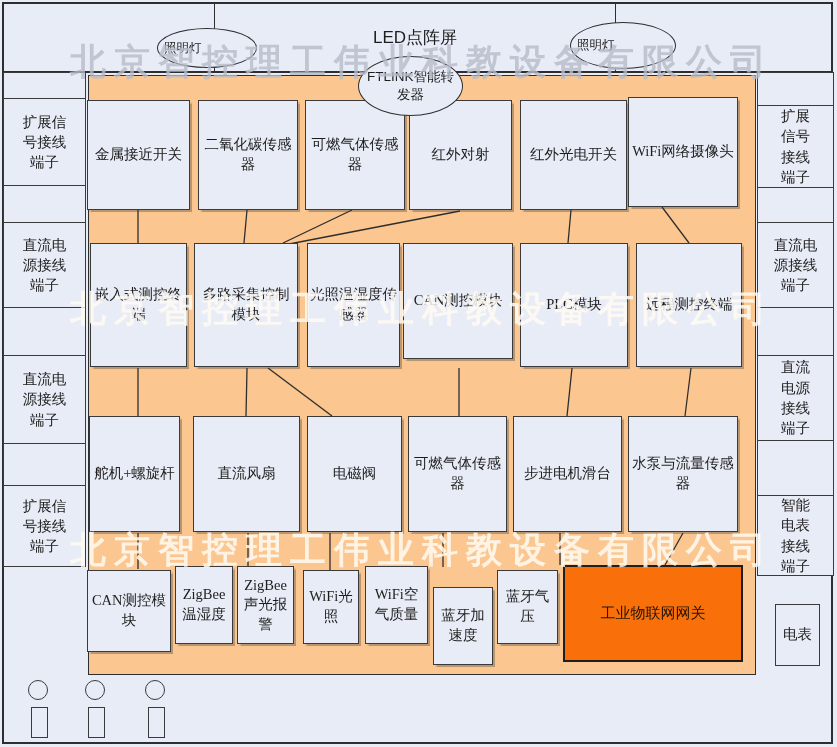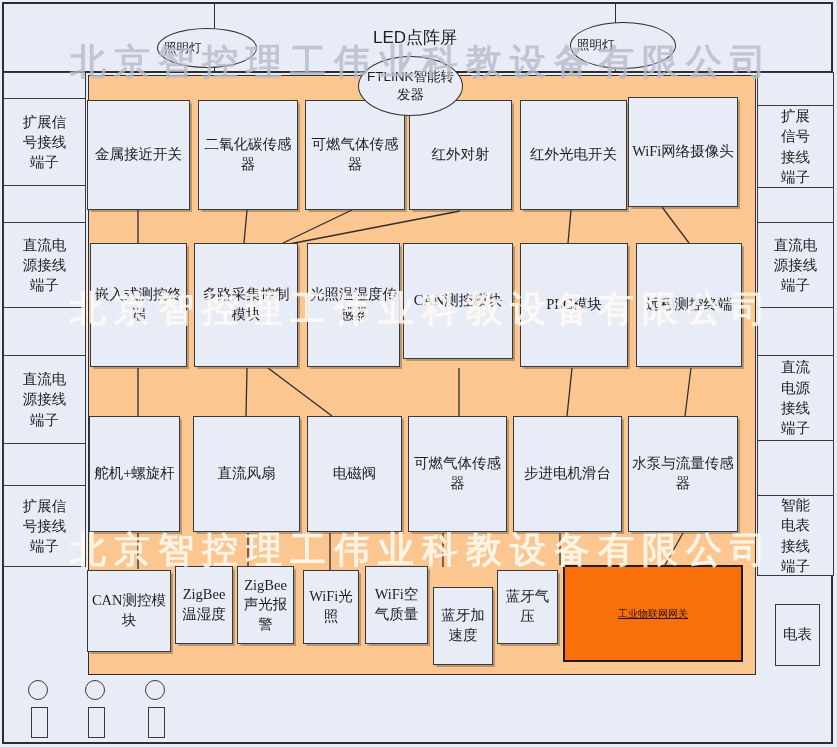--- a/index.html
+++ b/index.html
@@ -32,21 +32,21 @@
     font-size:14.5px;line-height:1.4;padding:1px 16px;
   }
   .ellipse{
     background:#E8ECF6;border:1.5px solid #2e2e2e;border-radius:50%;z-index:6;
     display:flex;align-items:center;justify-content:flex-start;text-align:center;
     font-family:Liberation Sans, sans-serif;
     font-size:12.5px;line-height:1.3;padding:2px 6px;
   }
   .gateway{
     background:#F9700A;border:2px solid #1e1e1e;color:#231400;
-    font-size:10px;box-shadow:none;text-decoration:underline;
+    font-size:15px;box-shadow:none;
   }
   .wm{
     z-index:9;left:70px;width:700px;white-space:nowrap;
     font-weight:bold;font-size:36px;letter-spacing:8px;
     pointer-events:none;
   }
   .wm-top{top:38px;color:rgba(182,188,200,0.80);}
   .wm-mid{top:285px;color:rgba(255,250,243,0.85);}
   .wm-bot{top:526px;color:rgba(255,250,243,0.85);}
   .knob{width:20px;height:20px;border:1.5px solid #3a3a3a;border-radius:50%;background:#E8ECF6;z-index:2;}

